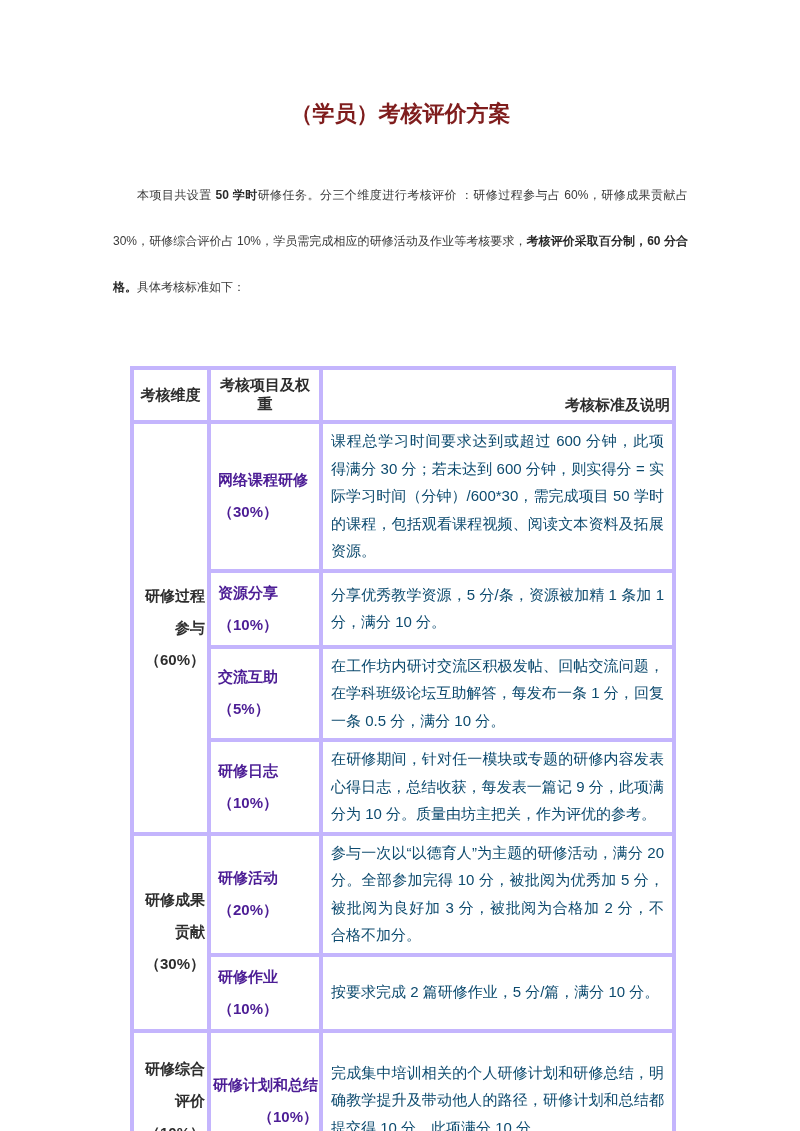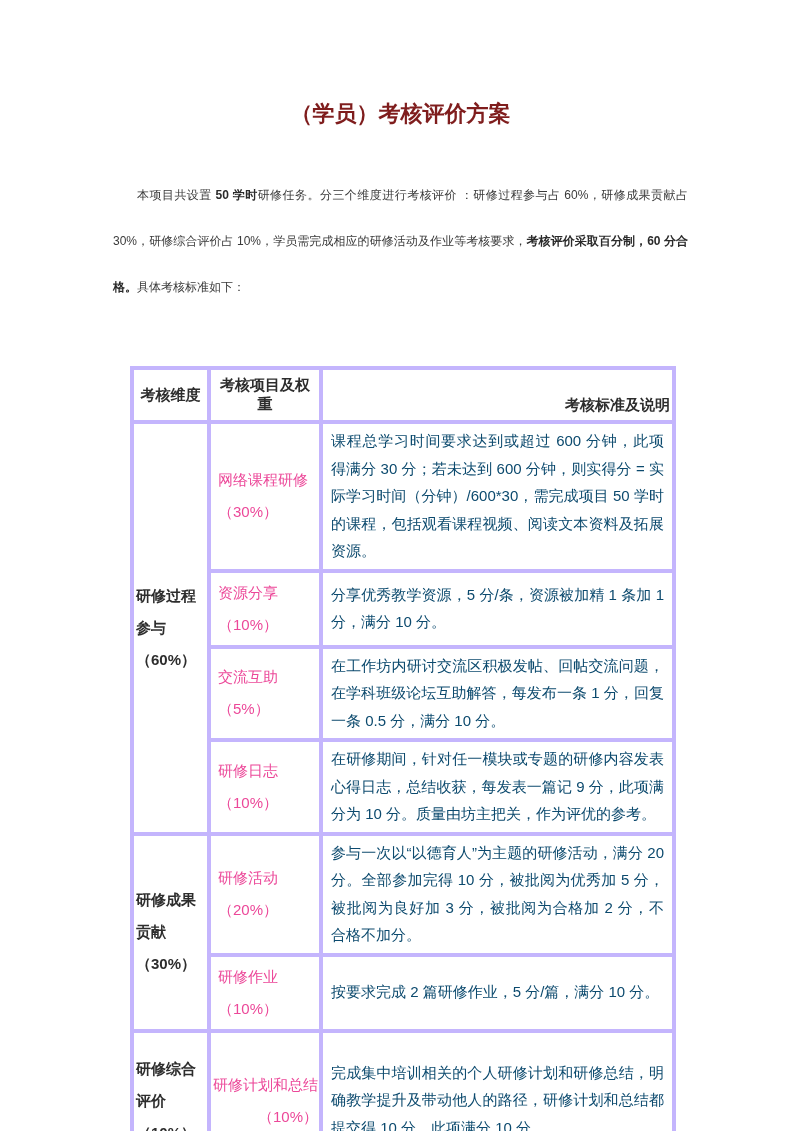--- a/index.html
+++ b/index.html
@@ -52,28 +52,28 @@
   }
   th.hdr.hdr-standard {
     text-align: right;
     padding-left: 8px;
     vertical-align: bottom;
     padding-bottom: 5px;
   }
   td.dim {
     font-weight: bold;
     color: #2d2d2d;
-    text-align: left;
+    text-align: right;
     vertical-align: middle;
     line-height: 32px;
     padding: 20px 2px;
   }
   td.proj {
-    font-weight: normal;
-    color: #ec4899;
+    font-weight: bold;
+    color: #4c1d95;
     vertical-align: middle;
     line-height: 32px;
     padding: 4px 3px 4px 7px;
     text-align: left;
   }
   td.proj.center { text-align: right; padding: 4px 1px; }
   td.std {
     text-align: justify;
     vertical-align: middle;
     line-height: 27.5px;

